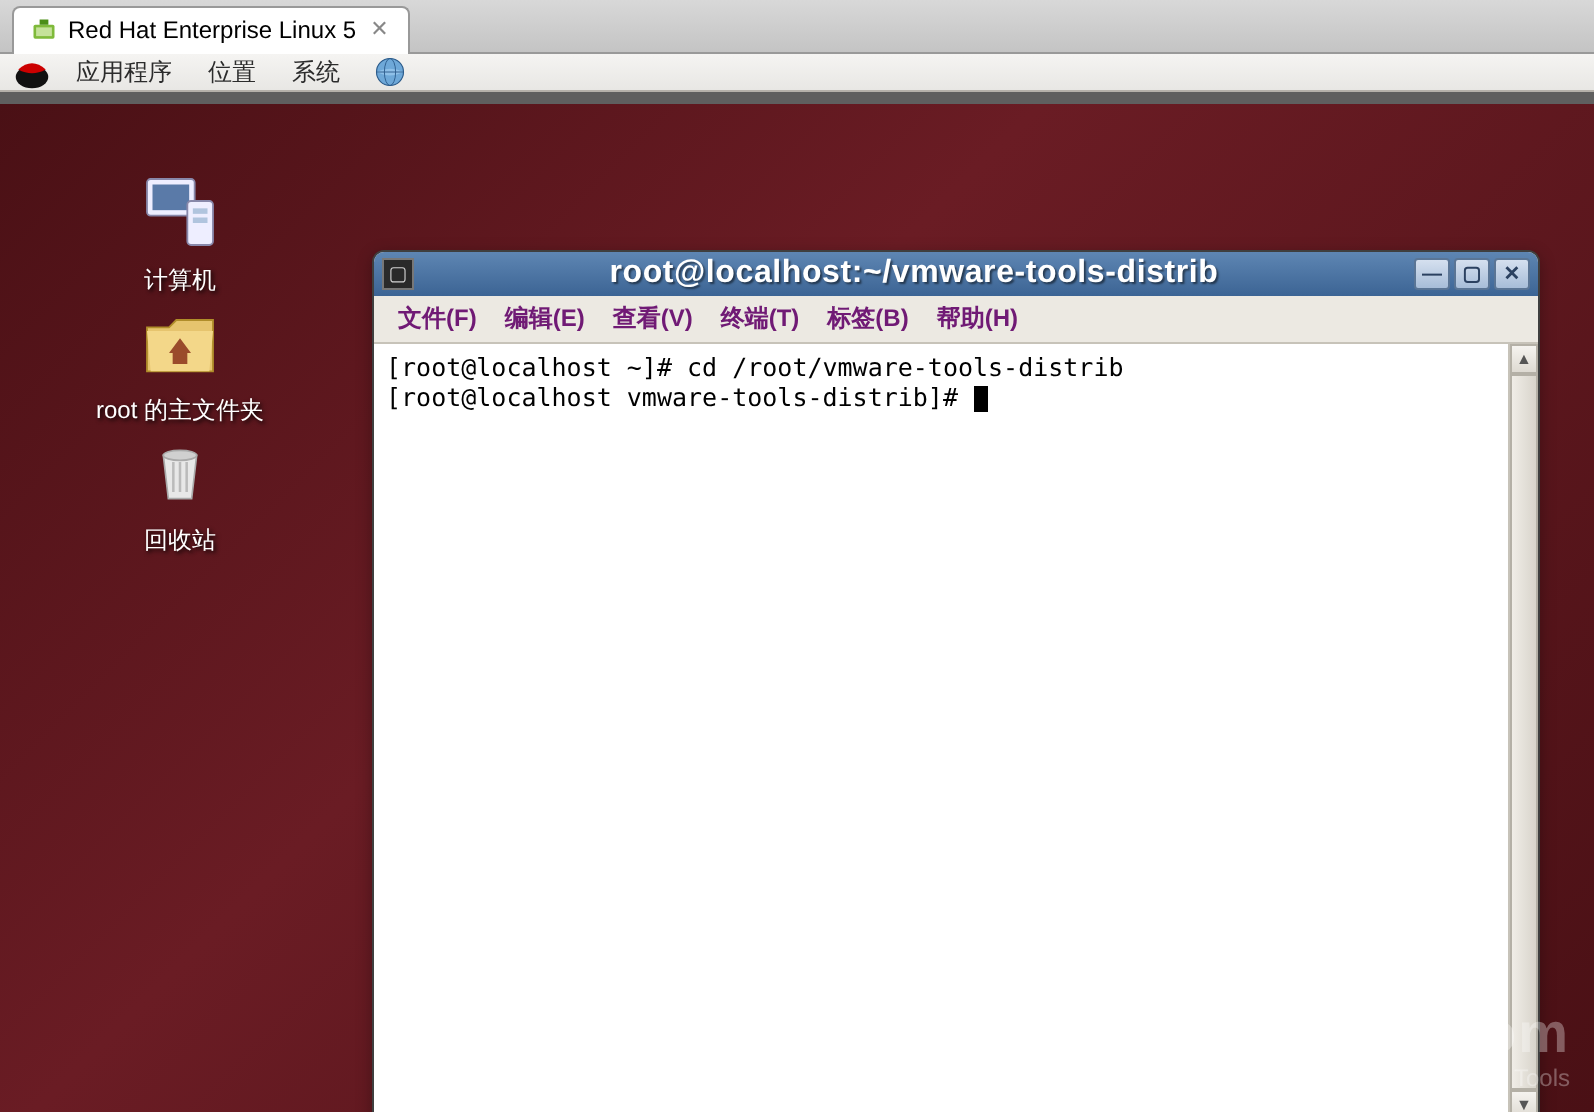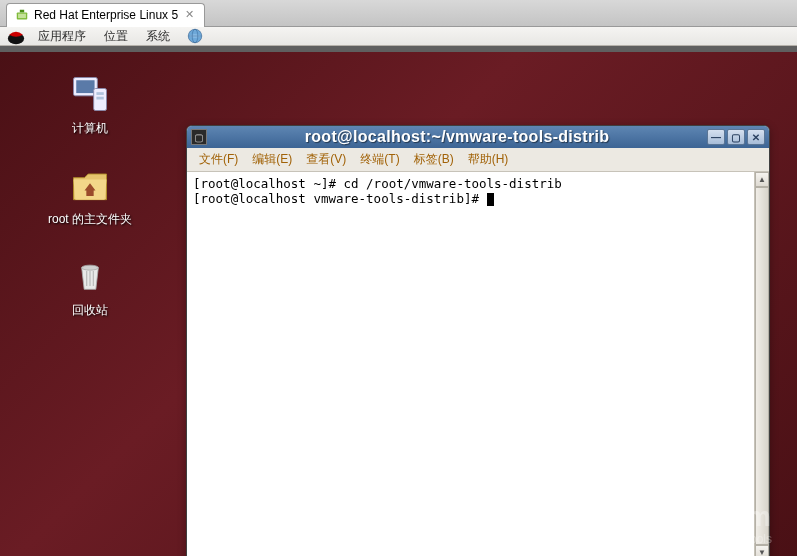--- a/index.html
+++ b/index.html
@@ -71,24 +71,23 @@
       position: absolute;
       top: 52px;
       left: 0;
       right: 0;
       bottom: 0;
       background: linear-gradient(135deg, #4a1015 0%, #6a1c24 40%, #4a1015 100%);
     }
     .desktop-icons {
       position: absolute;
       left: 20px;
-      top: 20px;
+      top: 32px;
       display: flex;
       flex-direction: column;
-      gap: 26px;
       align-items: center;
       width: 140px;
     }
     .desktop-icon {
       display: flex;
       flex-direction: column;
       align-items: center;
       gap: 4px;
       cursor: pointer;
     }
@@ -159,22 +158,23 @@
       height: 24px;
       background: #ece9e2;
       border-bottom: 1px solid #c7c3b9;
       display: flex;
       align-items: center;
       padding: 0 6px;
       gap: 2px;
     }
     .term-menu-item {
       padding: 2px 6px;
-      color: #a16207;
-      cursor: pointer;
+      color: #701a75;
+      cursor: pointer;
+      font-weight: bold;
     }
     .terminal-body {
       position: relative;
       background: #fff;
       height: calc(100% - 46px);
       display: flex;
     }
     .terminal-content {
       flex: 1;
       padding: 4px 6px;
@@ -217,21 +217,21 @@
     .cursor-block {
       display: inline-block;
       width: 7px;
       height: 13px;
       background: #000;
       vertical-align: text-bottom;
     }
     
     .watermark {
       position: absolute;
-      right: 25px;
+      right: 12px;
       bottom: 8px;
       color: rgba(255,255,255,0.32);
       font-family: Arial, sans-serif;
       text-align: right;
     }
     .wm-big {
       font-size: 28px;
       font-weight: 900;
       letter-spacing: 1px;
     }

